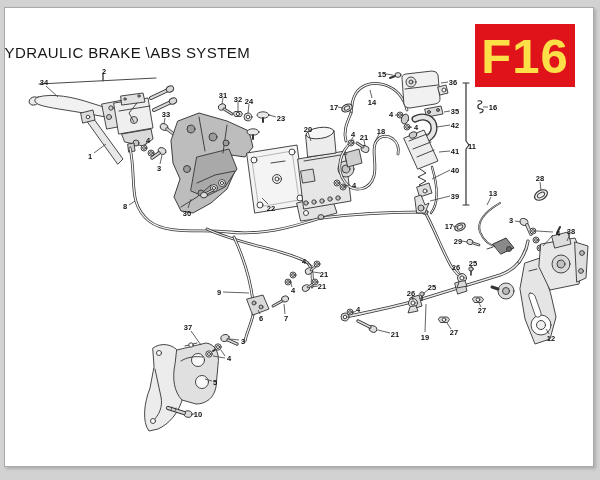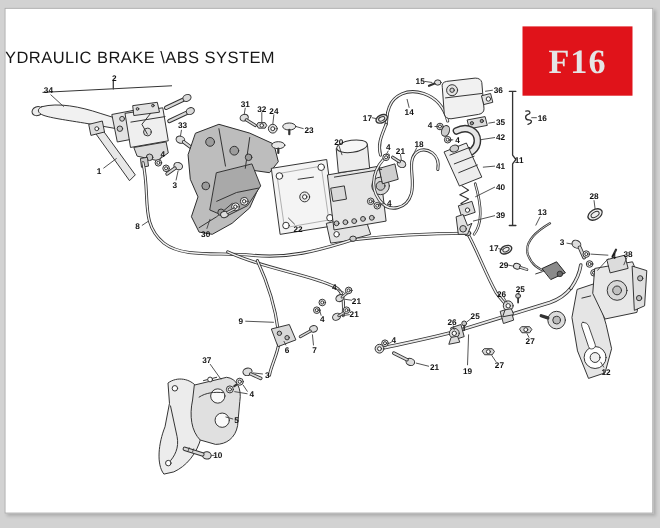--- a/index.html
+++ b/index.html
@@ -15,22 +15,22 @@
   .title{
     position:absolute;left:-5px;top:36px;white-space:nowrap;
     font-size:15px;font-weight:400;letter-spacing:.4px;color:#161616;
   }
   .badge{
     position:absolute;left:470px;top:16px;width:100px;height:63px;
     display:flex;align-items:center;justify-content:center;
     background:#e0131a;
   }
   .badge span{
-    color:#e5e5e5;font-size:31px;font-weight:700;letter-spacing:1px;
-    font-family:Liberation Serif, serif;
+    color:#fde047;font-size:49px;font-weight:700;letter-spacing:1px;
+    font-family:Liberation Sans, sans-serif;
   }
   svg.diagram{position:absolute;left:-4px;top:-7px;width:600px;height:480px}
   #leader-layer line{stroke:#3c3c3c;stroke-width:.8}
   #label-layer text{
     font-family:"Liberation Sans",sans-serif;font-size:7.5px;font-weight:700;
     fill:#111;text-anchor:middle;
   }
 </style>
 </head>
 <body>

